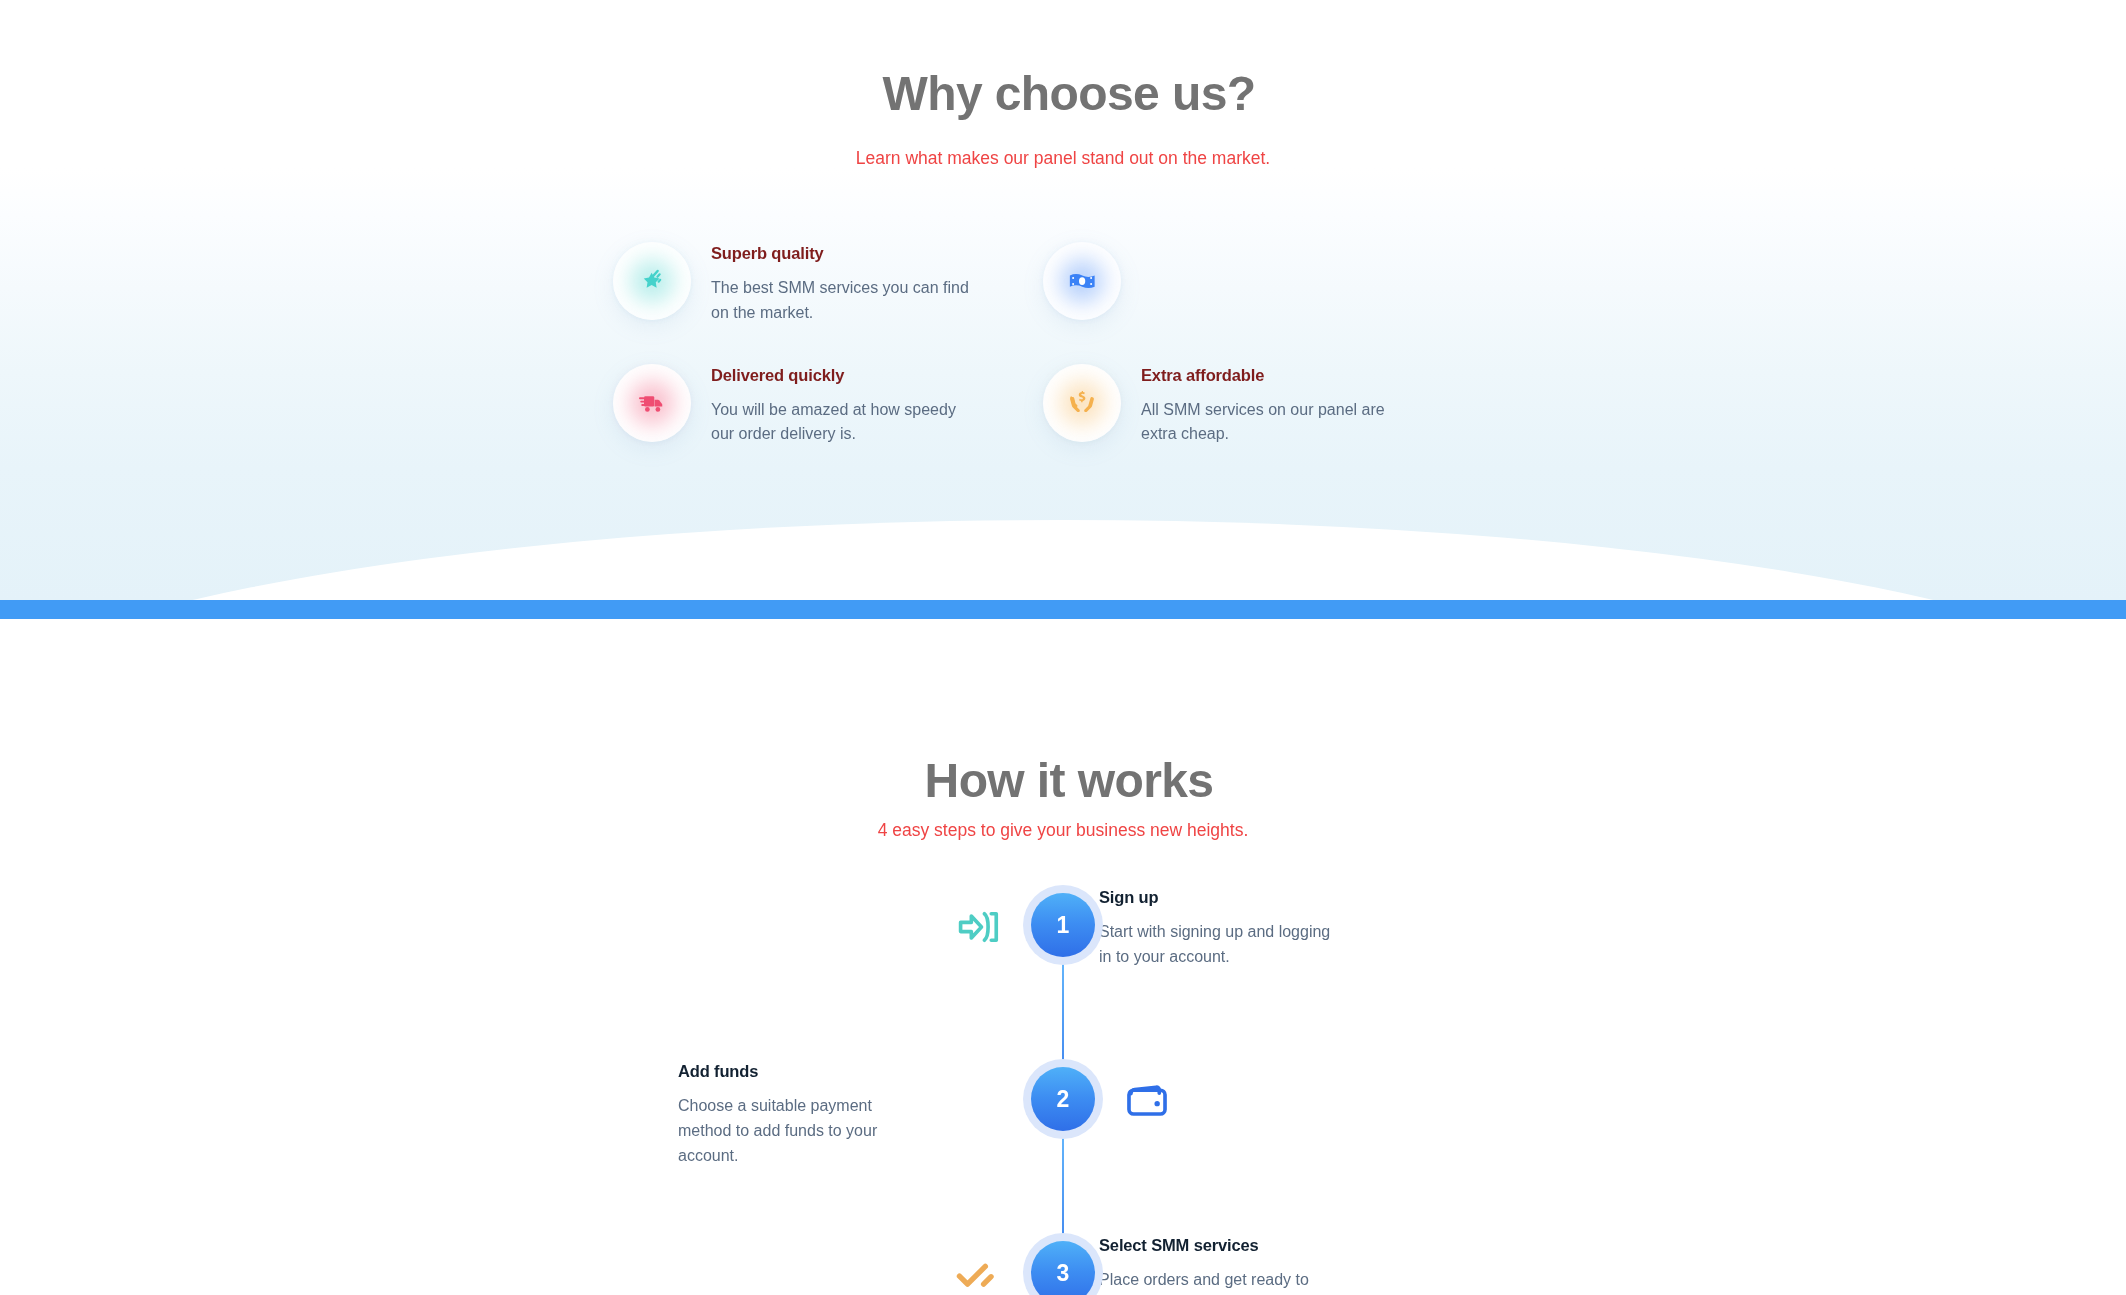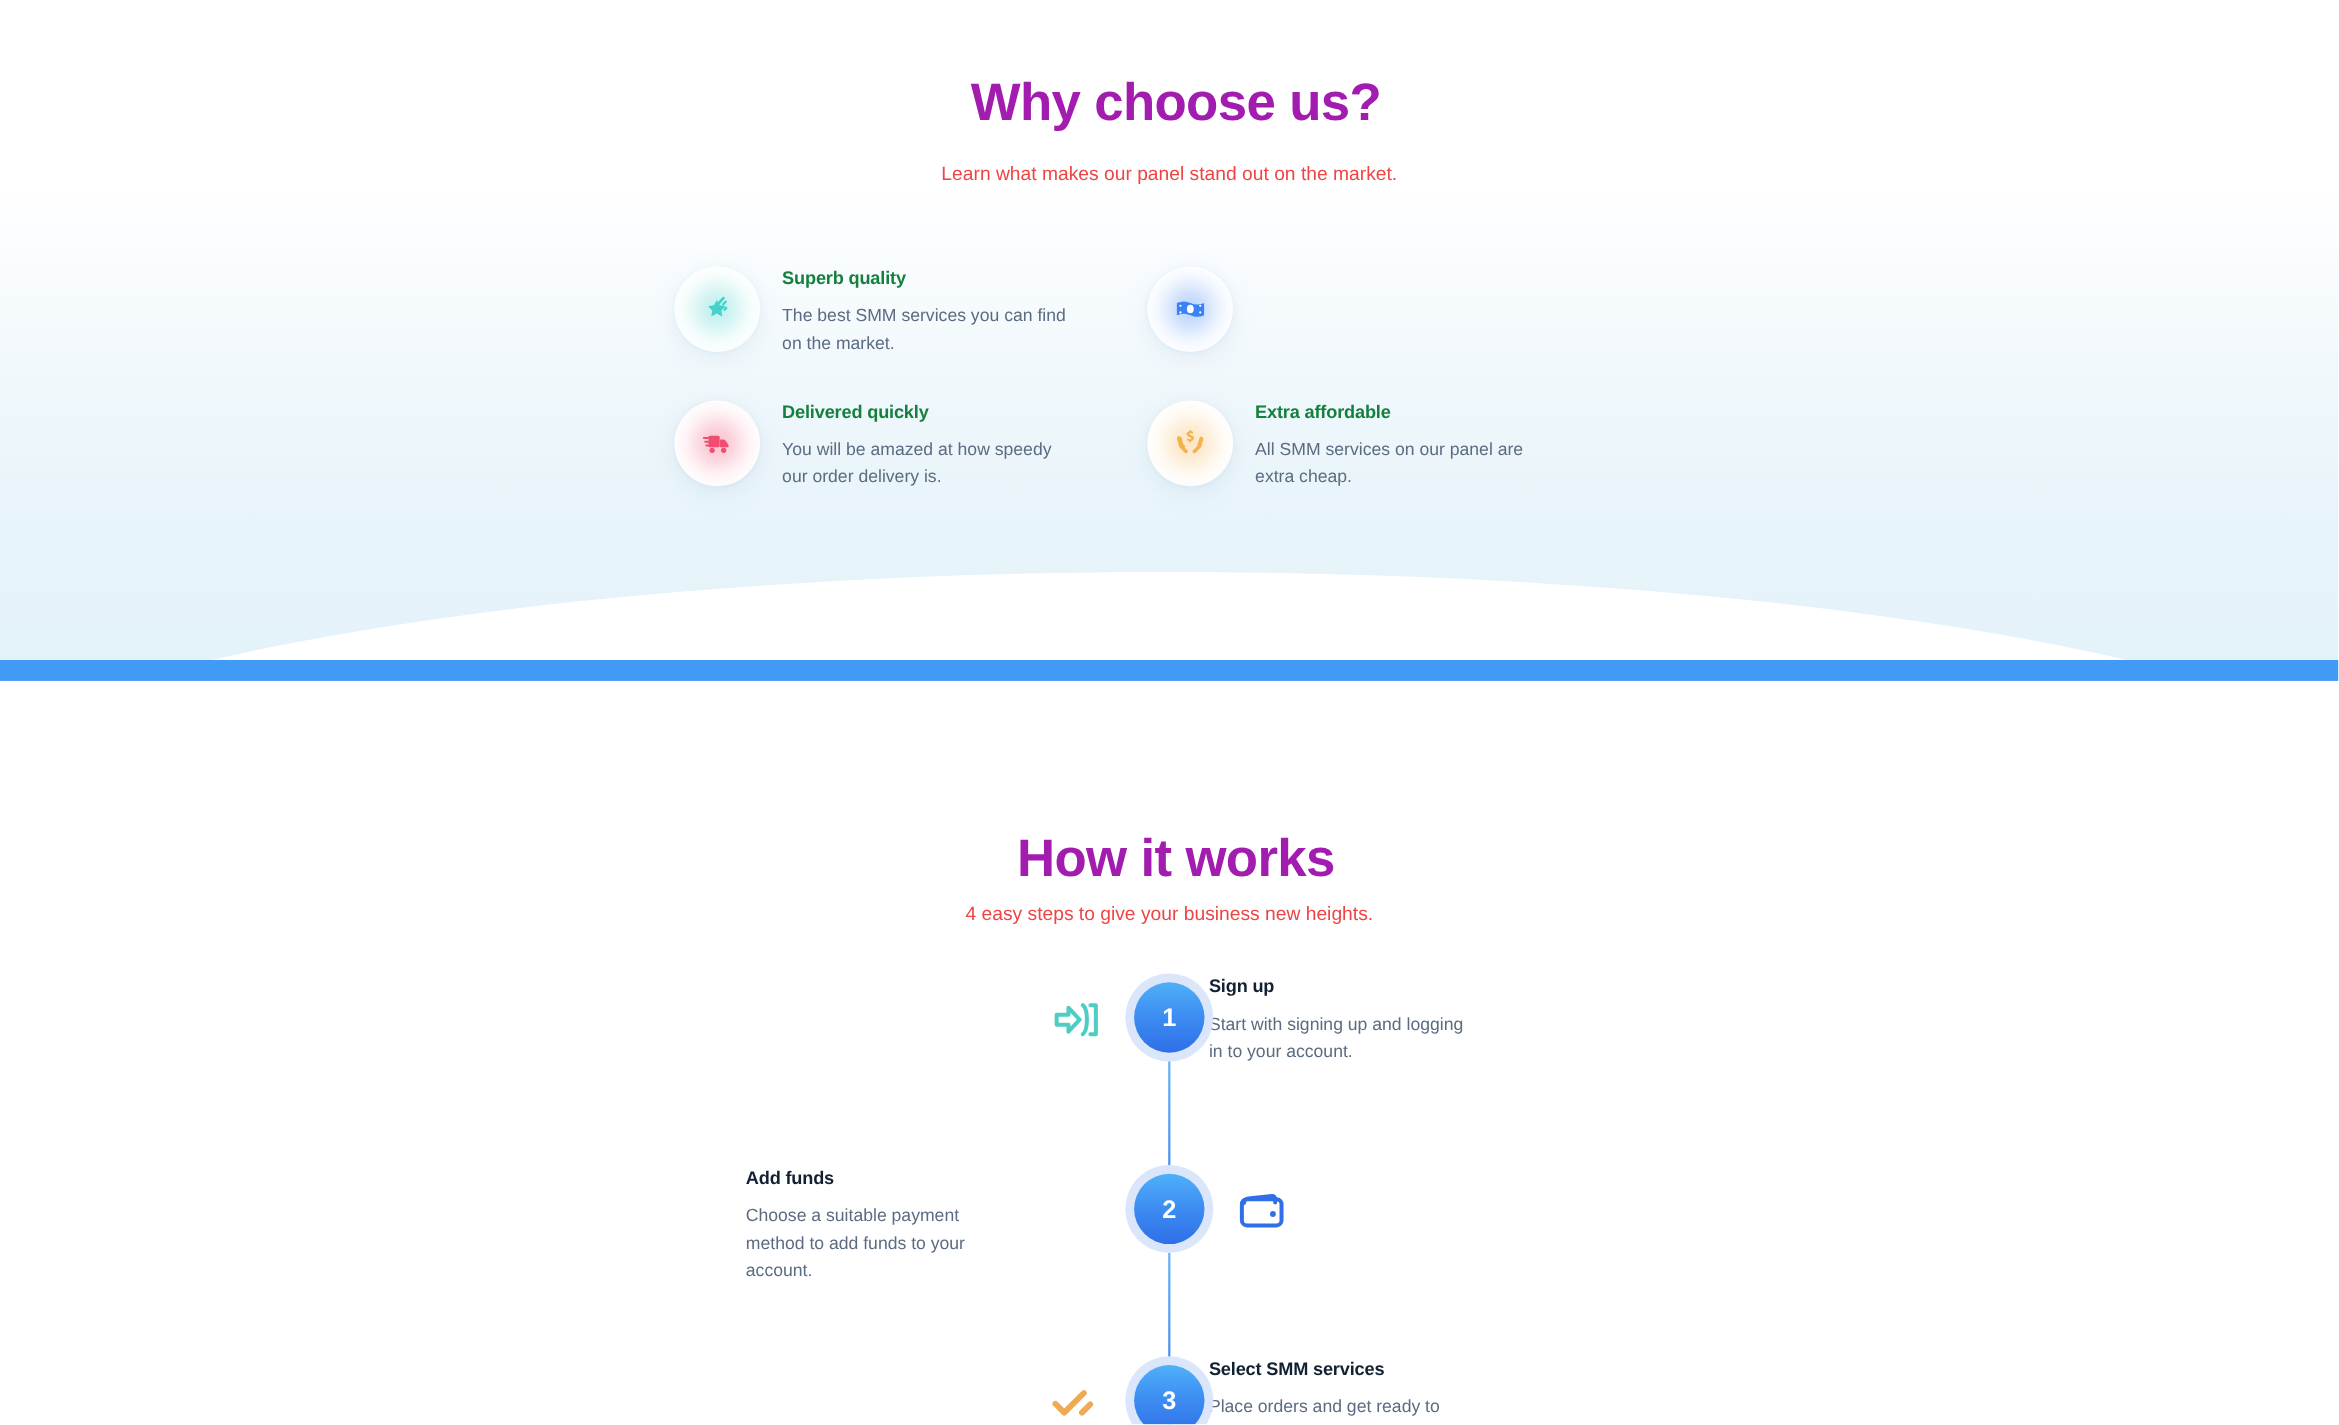--- a/index.html
+++ b/index.html
@@ -58,21 +58,21 @@
     position: absolute;
     left: 0;
     width: 2126px;
     text-align: center;
     z-index: 4;
   }
   .sec-title {
     font-size: 48px;
     font-weight: 700;
     letter-spacing: -0.6px;
-    color: #a21caf;
+    color: #737373;
     line-height: 1.1;
     padding-left: 12px;
   }
   .sec-sub {
     font-size: 17.5px;
     font-weight: 400;
     color: #ef4444;
     line-height: 1.5;
   }
 
@@ -113,21 +113,21 @@
     width: 44px; height: 44px;
     border-radius: 50%;
     filter: blur(11px);
     opacity: .36;
     z-index: 1;
   }
   .feature-body { padding-top: 4px; }
   .feature-title {
     font-size: 16.5px;
     font-weight: 700;
-    color: #15803d;
+    color: #7f1d1d;
     letter-spacing: -0.15px;
     margin-bottom: 13px;
   }
   .feature-text {
     font-size: 16px;
     font-weight: 400;
     color: #5b6c82;
     line-height: 1.55;
     max-width: 265px;
   }

